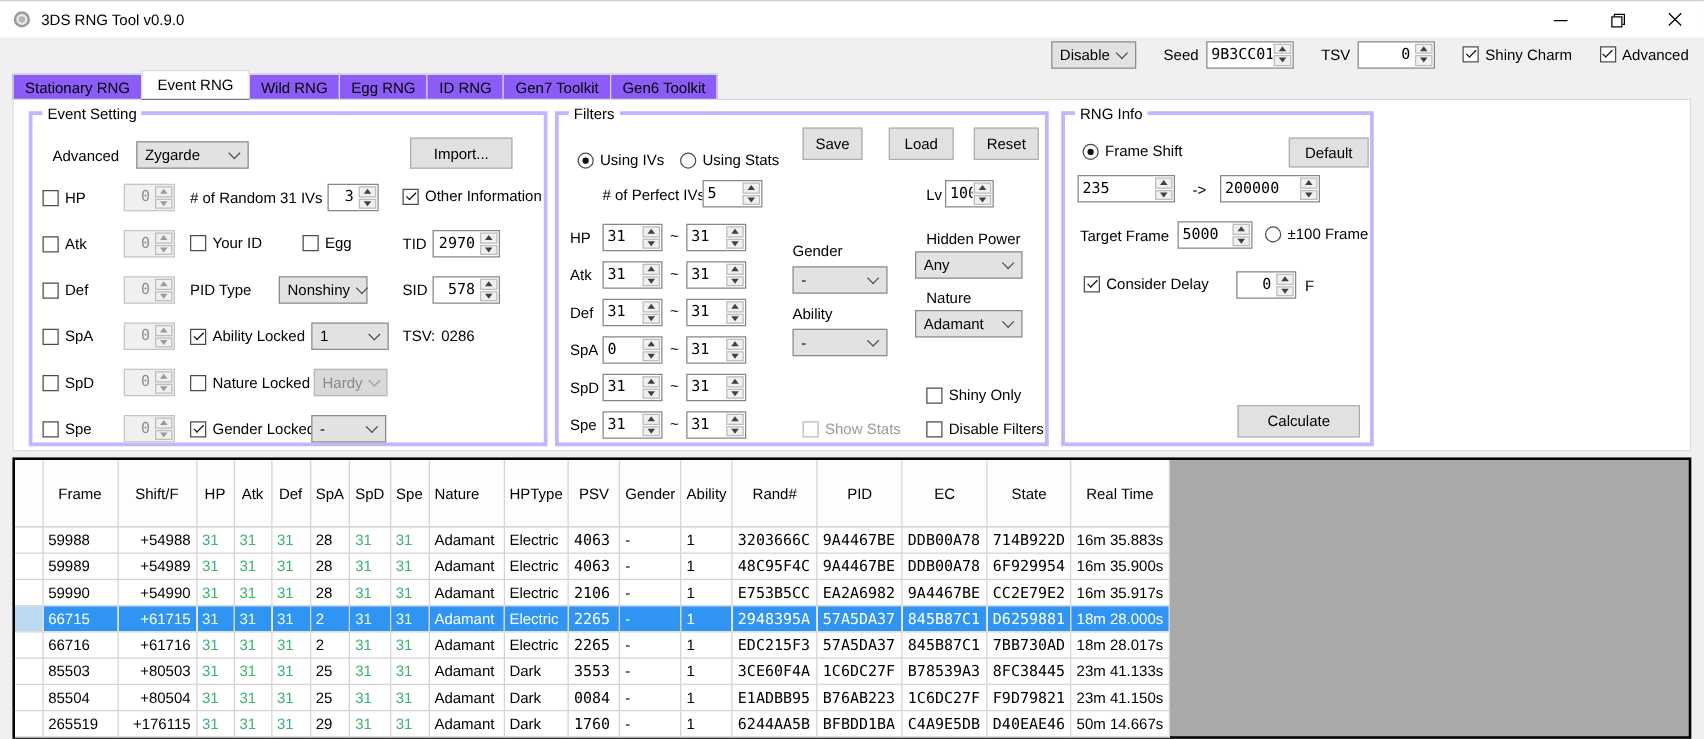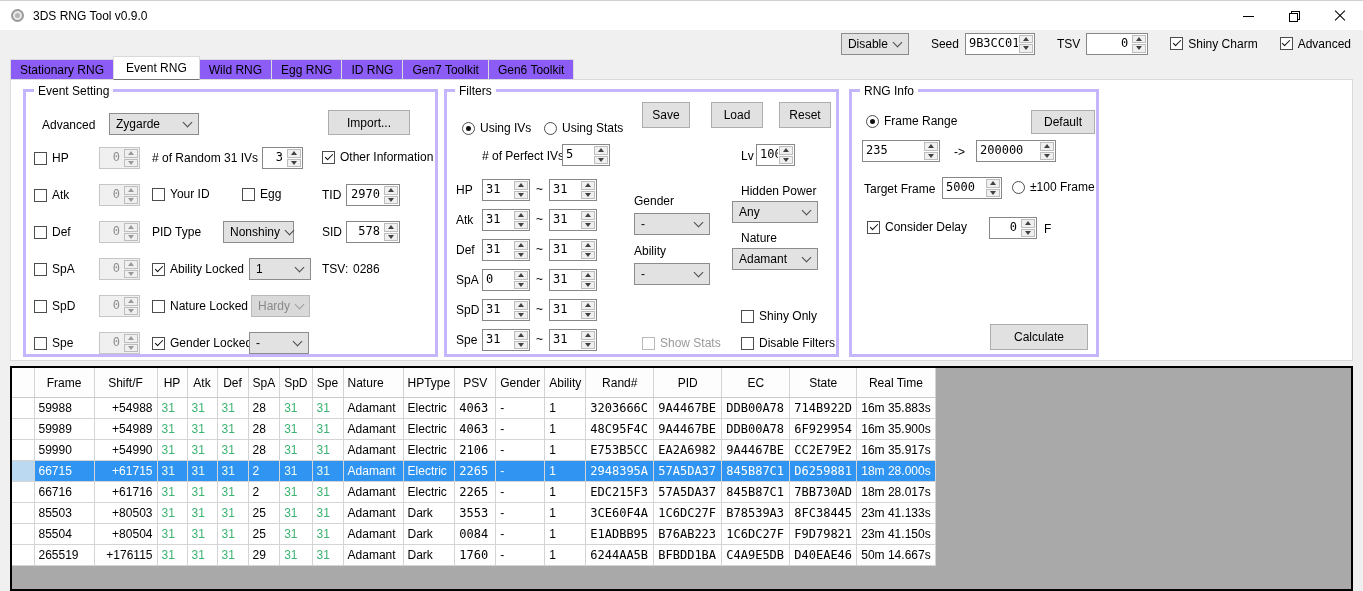--- a/index.html
+++ b/index.html
@@ -95,21 +95,21 @@
   .fl-lab{position:absolute;left:9px;top:4px;}
   .fl-ud1{position:absolute;left:35px;top:0;width:48px;}
   .fl-tilde{position:absolute;left:89px;top:3px;}
   .fl-ud2{position:absolute;left:102px;top:0;width:48px;}
 
   
   .results-panel{position:absolute;left:10px;top:366px;width:1343px;height:225px;
     background:#A9A9A9;border:2px solid #000;box-sizing:border-box;}
   table.grid{border-collapse:collapse;table-layout:fixed;background:#fff;}
   .grid th{font-weight:normal;height:21px;background:#FDFDFD;
-    border-right:1px solid #D4D4D4;border-bottom:1px solid #C9C9C9;padding:4px 4px;overflow:hidden;text-align:center;}
+    border-right:1px solid #D4D4D4;border-bottom:1px solid #C9C9C9;padding:16px 4px;overflow:hidden;text-align:center;}
   .grid th.al{text-align:left;}
   .grid td{height:20px;border-right:1px solid #D4D4D4;border-bottom:1px solid #D4D4D4;
     padding:0 4px;overflow:hidden;white-space:nowrap;}
   .grid td.ar, .grid th.ar{text-align:right;}
   .grid td.mono{font-family:"DejaVu Sans Mono",monospace;}
   .grid td.iv-max{color:var(--iv-green,#3CB371);}
   .grid td.sel-cell{background:#fff;}
   .grid tr.selected td{background:var(--sel-blue,#3095F2);color:#fff;}
   .grid tr.selected td.iv-max{color:#E8FBEE;}
   .grid tr.selected td.sel-cell{background:var(--selector-blue,#BCD9F2);}
@@ -631,21 +631,21 @@
         <span class="cb"></span>
         <span class="cb-label">Disable Filters</span>
       </span>
   </div>
 
   <div class="gbox" style="left:838px;top:9px;width:250px;height:268px;">
     <span class="gb-legend">RNG Info</span>
 
     <span class="rdo abs" style="left:14px;top:22px">
         <span class="rd on"></span>
-        <span class="rd-label">Frame Range</span>
+        <span class="rd-label">Frame Shift</span>
       </span>
     <div class="btn" style="left:179px;top:18px;width:64px;height:24px">Default</div>
 
     <span class="ud abs" style="left:10px;top:48px;width:78px">
         <span class="ud-val">235</span>
         <span class="ud-btns">
           <span class="ud-b">
             <span class="tri-up"></span>
           </span>
           <span class="ud-b">

